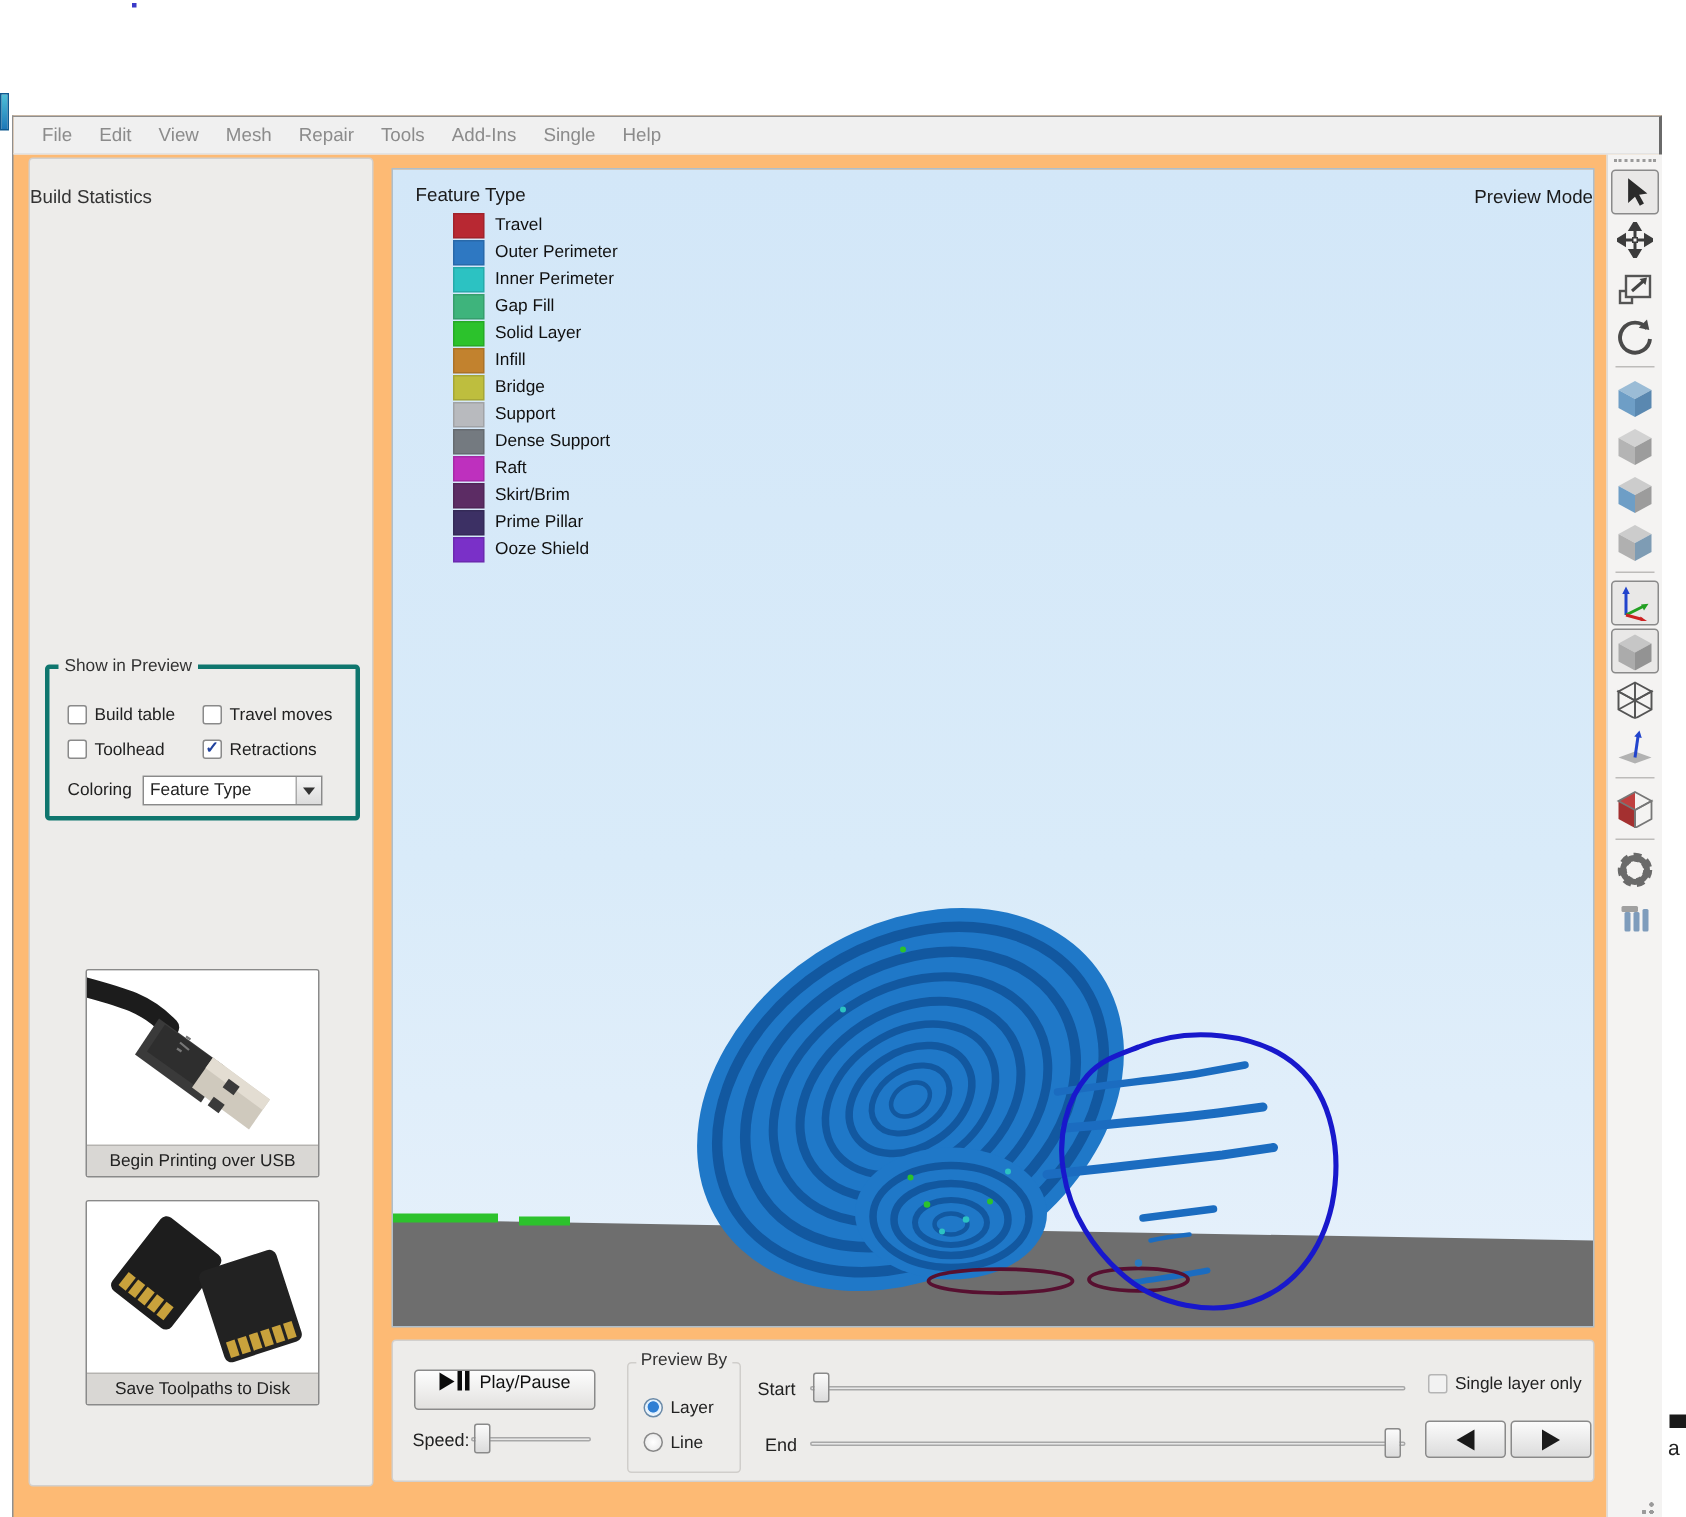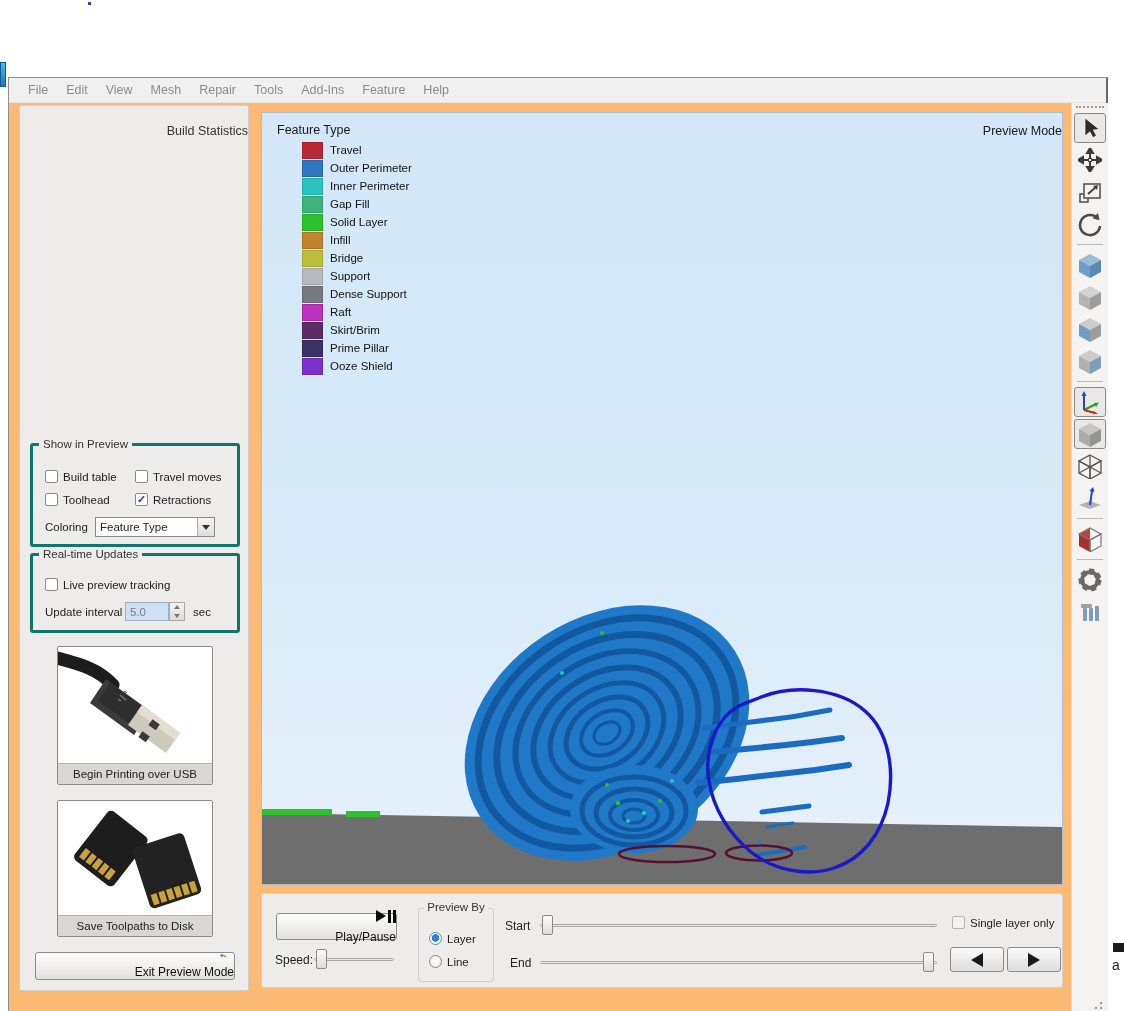--- a/index.html
+++ b/index.html
@@ -15,21 +15,21 @@
   #behind-a { position:absolute; left:1112px; top:957px; font-size:14px; color:#222; }
 
   
   #menubar { position:absolute; left:0; top:0; width:100%; height:25px; background:#f0f0f0;
              border-bottom:1px solid #e3e3e3; display:flex; align-items:center; padding-left:10px; }
   .menu-item { font-size:12.5px; color:#8b8b8b; padding:4px 9px; cursor:default; }
 
   
   #leftpanel { position:absolute; left:10px; top:27px; width:230px; height:886px;
                background:#edecea; border:1px solid #d2d0ce; border-radius:3px; }
-  #stats-title { position:absolute; top:18px; width:100%; text-align:right; font-size:12.5px; color:#333; }
+  #stats-title { position:absolute; top:18px; width:100%; text-align:left; font-size:12.5px; color:#333; }
   #stats-box { position:absolute; left:15px; top:38px; width:198px; height:294px; background:#ffffff;
                border:1px solid #9b9b9b; padding:9px 8px; }
   .stats-line { font-size:11.5px; color:#222; line-height:1.22; }
 
   .groupbox { position:absolute; border:3px solid #0f766e; border-radius:3px; }
   .groupbox > .gb-label { position:absolute; top:-8px; left:6px; background:#edecea; padding:0 4px;
                           font-size:11.5px; color:#333; }
   #grp-show { left:10px; top:337px; width:210px; height:104px; }
   #grp-rt   { left:10px; top:447px; width:210px; height:80px; }
 
@@ -54,21 +54,21 @@
   .tri-dn-s { width:0; height:0; border-left:3px solid transparent; border-right:3px solid transparent; border-top:4px solid #777; }
 
   .imgbtn { position:absolute; left:37px; width:156px; background:#fff; border:1px solid #8a8a8a; border-radius:2px; }
   .imgbtn .photo { width:100%; display:block; }
   .imgbtn .caption { height:21px; background:#d9d7d4; border-top:1px solid #b5b3b0; font-size:11.5px; color:#222;
                      display:flex; align-items:center; justify-content:center; }
   #btn-usb { top:540px; height:139px; }
   #btn-sd  { top:694px; height:137px; }
 
   .pushbtn { background:linear-gradient(#fdfdfd,#e2e1df); border:1px solid #8a8a8a; border-radius:3px;
-             display:flex; align-items:flex-end; justify-content:center; gap:7px; font-size:12px; color:#111;flex-direction:column; }
+             display:flex; align-items:flex-start; justify-content:center; gap:7px; font-size:12px; color:#111; }
   #btn-exit { position:absolute; left:15px; top:846px; width:200px; height:28px; }
 
   
   #viewport { position:absolute; left:252px; top:34px; width:802px; height:773px;
               background:linear-gradient(180deg,#d3e7f8 0%, #d9ebf9 60%, #e7f1fb 100%);
               border:1px solid #aebecb; }
   #vp-mode { position:absolute; top:11px; width:100%; text-align:right; font-size:12.5px; color:#1a1a1a; }
   #legend { position:absolute; left:8px; top:10px; }
   #legend-title { font-size:12.5px; color:#1a1a1a; margin-left:7px; margin-bottom:4px; }
   .lg-row { display:flex; align-items:center; height:18px;margin-left:32px; }
@@ -135,21 +135,21 @@
 <div id="appwin">
 
   <div id="menubar">
     <span class="menu-item">File</span>
     <span class="menu-item">Edit</span>
     <span class="menu-item">View</span>
     <span class="menu-item">Mesh</span>
     <span class="menu-item">Repair</span>
     <span class="menu-item">Tools</span>
     <span class="menu-item">Add-Ins</span>
-    <span class="menu-item">Feature</span>
+    <span class="menu-item">Single</span>
     <span class="menu-item">Help</span>
   </div>
 
   <div id="leftpanel">
     <div id="stats-title">Build Statistics</div>
 
     <div class="groupbox" id="grp-show">
       <span class="gb-label">Show in Preview</span>
       <div class="cb-row" style="left:12px; top:24px;">
         <span class="checkbox"></span>
@@ -169,36 +169,20 @@
       </div>
       <span class="lbl" style="left:12px; top:75px; font-size:11.5px;">Coloring</span>
       <div class="select" style="left:62px; top:71px; width:120px;">
         <span class="sel-text">Feature Type</span>
         <span class="sel-btn">
             <span class="tri-down"></span>
           </span>
       </div>
     </div>
 
-    <div class="groupbox" id="grp-rt">
-      <span class="gb-label">Real-time Updates</span>
-      <div class="cb-row" style="left:12px; top:22px;">
-        <span class="checkbox"></span>
-        <span class="cb-label">Live preview tracking</span>
-      </div>
-      <span class="lbl" style="left:12px; top:50px; font-size:11.5px;">Update interval</span>
-      <div class="spinbox" style="left:92px; top:46px;">
-        <span>5.0</span>
-      </div>
-      <div class="spinner" style="left:136px; top:46px;">
-        <span class="tri-up-s"></span>
-        <span class="tri-dn-s"></span>
-      </div>
-      <span class="lbl" style="left:160px; top:50px; font-size:11.5px;">sec</span>
-    </div>
 
     <div class="imgbtn" id="btn-sd">
       <svg class="photo" width="154" height="114" viewBox="0 0 154 114">
         <rect width="154" height="114" fill="#ffffff"></rect>
         <g transform="rotate(38 55 48)">
           <rect x="28" y="18" width="50" height="62" rx="5" fill="#1d1d1d"></rect>
           <rect x="33" y="64" width="6" height="11" fill="#c9a23c"></rect>
           <rect x="41" y="64" width="6" height="11" fill="#c9a23c"></rect>
           <rect x="49" y="64" width="6" height="11" fill="#c9a23c"></rect>
           <rect x="57" y="64" width="6" height="11" fill="#c9a23c"></rect>
@@ -225,26 +209,20 @@
         <path d="M52 36 L90 63 L78 81 L40 54 Z" fill="#2e2e2e"></path>
         <path d="M84 58 L122 86 L108 106 L70 78 Z" fill="#cfc9bd"></path>
         <path d="M84 58 L122 86 L117 93 L79 65 Z" fill="#e3ddd2"></path>
         <rect x="92" y="74" width="9" height="7" fill="#3a3a3a" transform="rotate(36 96 77)"></rect>
         <rect x="82" y="86" width="9" height="7" fill="#3a3a3a" transform="rotate(36 86 89)"></rect>
         <path d="M62 48 l6 5 M66 44 l3 2 M60 52 l3 2" stroke="#777" stroke-width="1.5" fill="none"></path>
       </svg>
       <div class="caption">Begin Printing over USB</div>
     </div>
 
-    <div class="pushbtn" id="btn-exit">
-      <svg width="22" height="14" viewBox="0 0 22 14">
-        <path d="M9 1 L2 7 L9 13 L9 9 C15 9 18 11 21 14 C20 8 16 5 9 5 Z" fill="#4cae4c"></path>
-      </svg>
-      <span>Exit Preview Mode</span>
-    </div>
   </div>
 
   <div id="viewport">
     <div id="vp-mode">Preview Mode</div>
 
     <svg id="scene" width="800" height="771" viewBox="0 0 800 771">
 
       <polygon points="0,700 800,714 800,771 0,771" fill="#6e6e6e"></polygon>
 
       <rect x="0" y="696" width="70" height="6" fill="#2dc22d"></rect>

